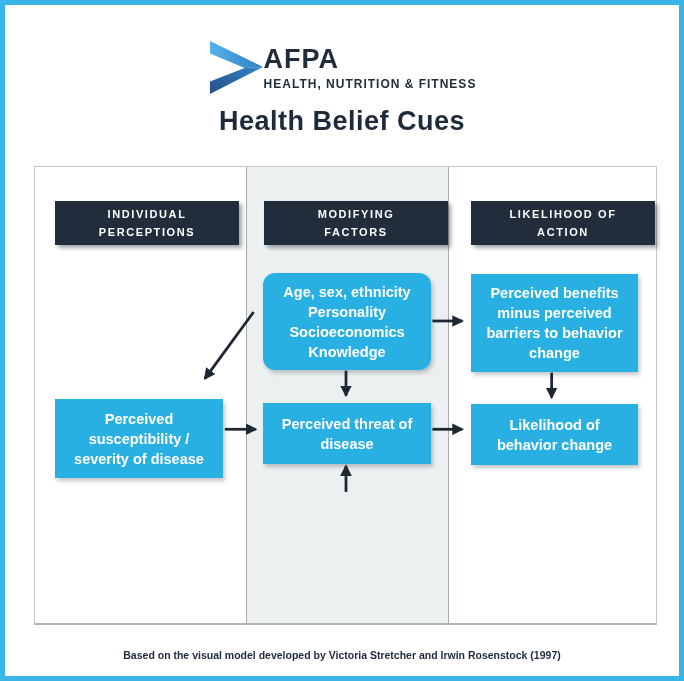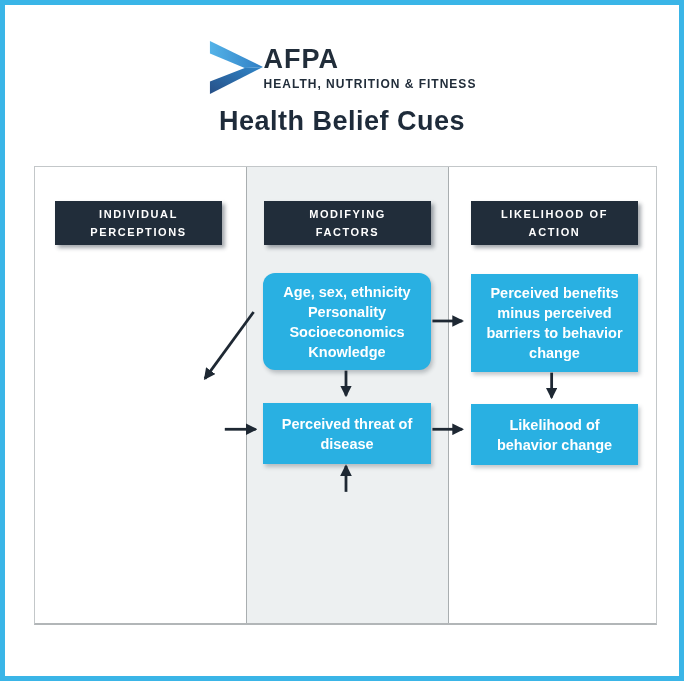--- a/index.html
+++ b/index.html
@@ -53,21 +53,21 @@
     border-right: 1px solid #a9aeb0;
     box-sizing: border-box;
   }
   .hdr {
     position: absolute;
     background: #212d3a; color: #ffffff;
     display: flex; align-items: center; justify-content: center;
     text-align: center; white-space: pre-line;
     font-size: 11px; font-weight: bold; letter-spacing: 1.6px; line-height: 1.65;
     box-shadow: 3px 3px 4px rgba(25,35,48,.40);
-    height: 44px; width: 167px; top: 34px;
+    height: 44px; width: 184px; top: 34px;
   }
   .hdr1 { left: 20px; }
   .hdr2 { left: 229px; }
   .hdr3 { left: 436px; }
 
   .box {
     position: absolute;
     background: #29b0e2; color: #ffffff;
     display: flex; align-items: center; justify-content: center;
     text-align: center; white-space: pre-line;
@@ -135,20 +135,23 @@
 ACTION</div>
 
     <div class="box box-age">Age, sex, ethnicity
 Personality
 Socioeconomics
 Knowledge</div>
     <div class="box box-benefits">Perceived benefits
 minus perceived
 barriers to behavior
 change</div>
+    <div class="box box-susceptibility">Perceived
+susceptibility /
+severity of disease</div>
     <div class="box box-threat">Perceived threat of
 disease</div>
     <div class="box box-likelihood">Likelihood of
 behavior change</div>
 
     <svg class="arrows" viewBox="0 0 623 459" aria-hidden="true">
       <defs>
         <marker id="ah" viewBox="0 0 10 10" refX="8.5" refY="5" markerWidth="4.2" markerHeight="4.2" orient="auto-start-reverse">
           <path d="M0,0 L10,5 L0,10 Z" fill="#1e2833"></path>
         </marker>
@@ -156,14 +159,15 @@
       <line x1="219" y1="146" x2="170" y2="213" marker-end="url(#ah)"></line>
       <line x1="399" y1="155" x2="429" y2="155" marker-end="url(#ah)"></line>
       <line x1="312" y1="205" x2="312" y2="230" marker-end="url(#ah)"></line>
       <line x1="190" y1="264" x2="221" y2="264" marker-end="url(#ah)"></line>
       <line x1="399" y1="264" x2="429" y2="264" marker-end="url(#ah)"></line>
       <line x1="312" y1="327" x2="312" y2="301" marker-end="url(#ah)"></line>
       <line x1="519" y1="207" x2="519" y2="232" marker-end="url(#ah)"></line>
     </svg>
   </div>
 
+  <footer class="footer">Based on the visual model developed by Victoria Stretcher and Irwin Rosenstock (1997)</footer>
 
 </div>
 
 </body></html>

